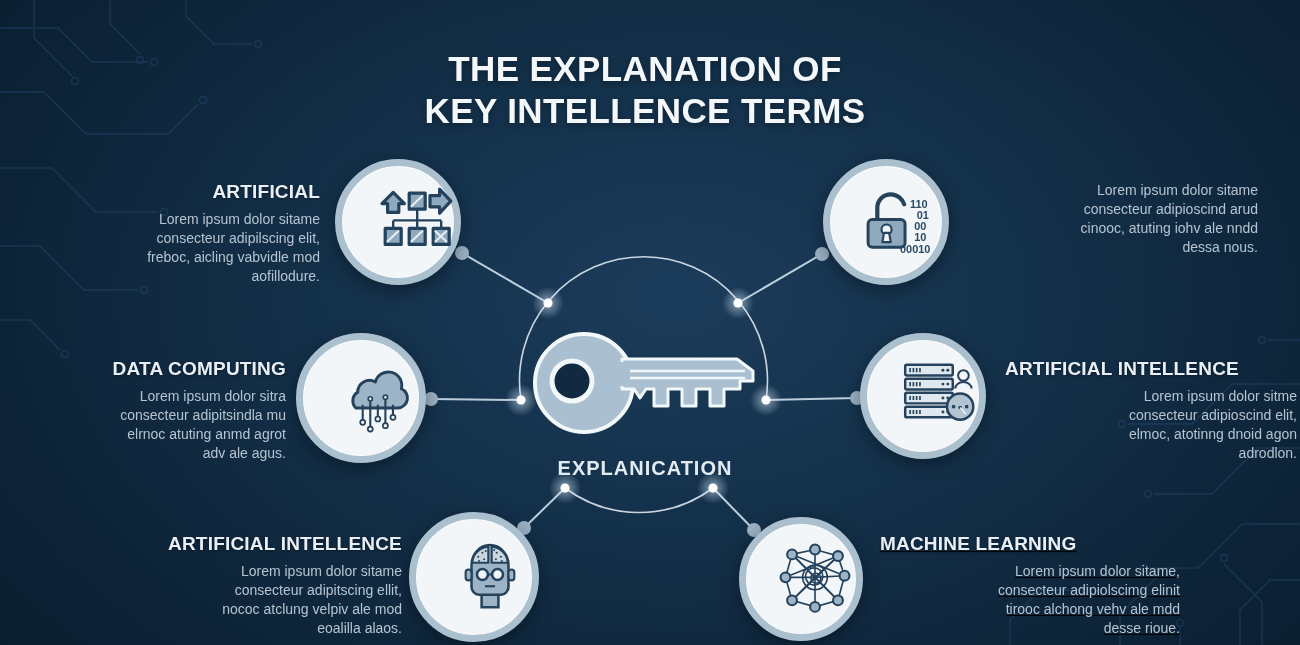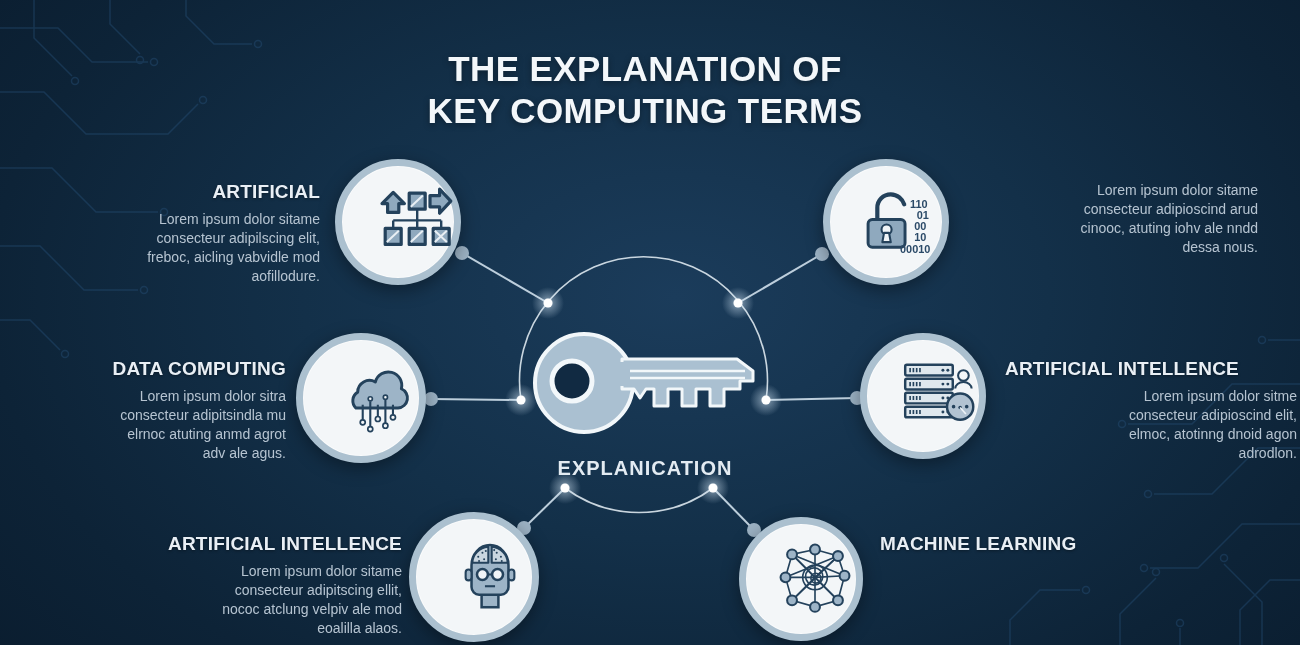--- a/index.html
+++ b/index.html
@@ -154,21 +154,21 @@
       <path d="M622,359 H737 L753,371 V381 H740 V389 H724 V406 H710 V389 H696 V406 H682 V389 H668 V406 H654 V389 H646 L640,398 L634,389 H622 Z" fill="#aac0d1" stroke="#f2f7fa" stroke-width="3" stroke-linejoin="round"></path>
       <rect x="616" y="362" width="14" height="24" fill="#aac0d1"></rect>
       <circle cx="572" cy="381" r="20" fill="#112a42" stroke="#f2f7fa" stroke-width="5"></circle>
       <line x1="630" y1="371" x2="745" y2="371" stroke="#f2f7fa" stroke-width="2.5"></line>
       <line x1="630" y1="378" x2="745" y2="378" stroke="#f2f7fa" stroke-width="2.5"></line>
     </g>
   </svg>
 
   <div class="title">
     <div>THE EXPLANATION OF</div>
-    <div>KEY COMPUTING TERMS</div>
+    <div>KEY INTELLENCE TERMS</div>
   </div>
 
   <div class="center-label">EXPLANICATION</div>
 
   <div class="node-circle" style="left:335px;top:159px;width:126px;height:126px;">
     <svg width="80" height="80" viewBox="0 0 100 100">
       <g stroke="#24425c" stroke-width="4" fill="#8fa9be" stroke-linejoin="round">
         <path d="M17,38 V27 H10 L24,13 38,27 H31 V38 Z"></path>
         <rect x="44" y="14" width="20" height="20"></rect>
         <path d="M70,17 H82 V9 L96,24 82,39 V31 H70 Z"></path>
@@ -349,17 +349,21 @@
   </div>
 
   <div class="node-text align-right" style="right:898px;top:533px;width:280px;">
     <div class="node-heading">ARTIFICIAL INTELLENCE</div>
     <div class="node-body">Lorem ipsum dolor sitame
 consecteur adipitscing ellit,
 nococ atclung velpiv ale mod
 eoalilla alaos.</div>
   </div>
 
-  <div class="node-text" style="left:880px;top:533px;width:300px;">
+  <div class="node-text" style="left:880px;top:533px;width:300px;text-decoration:underline;">
     <div class="node-heading">MACHINE LEARNING</div>
+    <div class="node-body">Lorem ipsum dolor sitame,
+consecteur adipiolscimg elinit
+tirooc alchong vehv ale mdd
+desse rioue.</div>
   </div>
 
 </div>
 
 </body></html>

